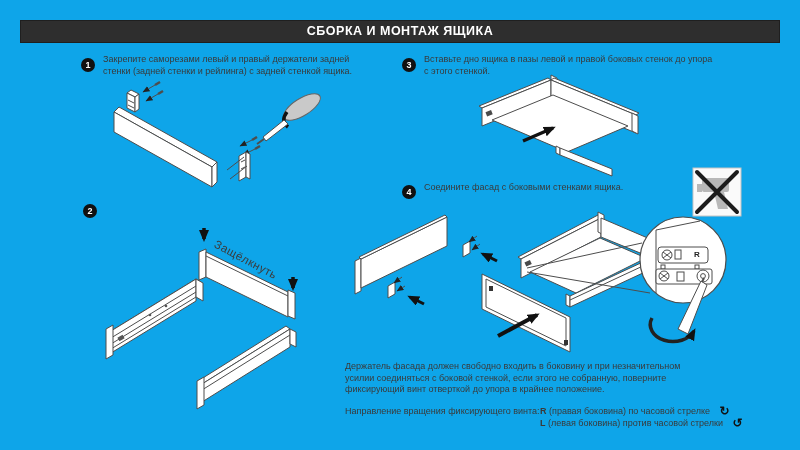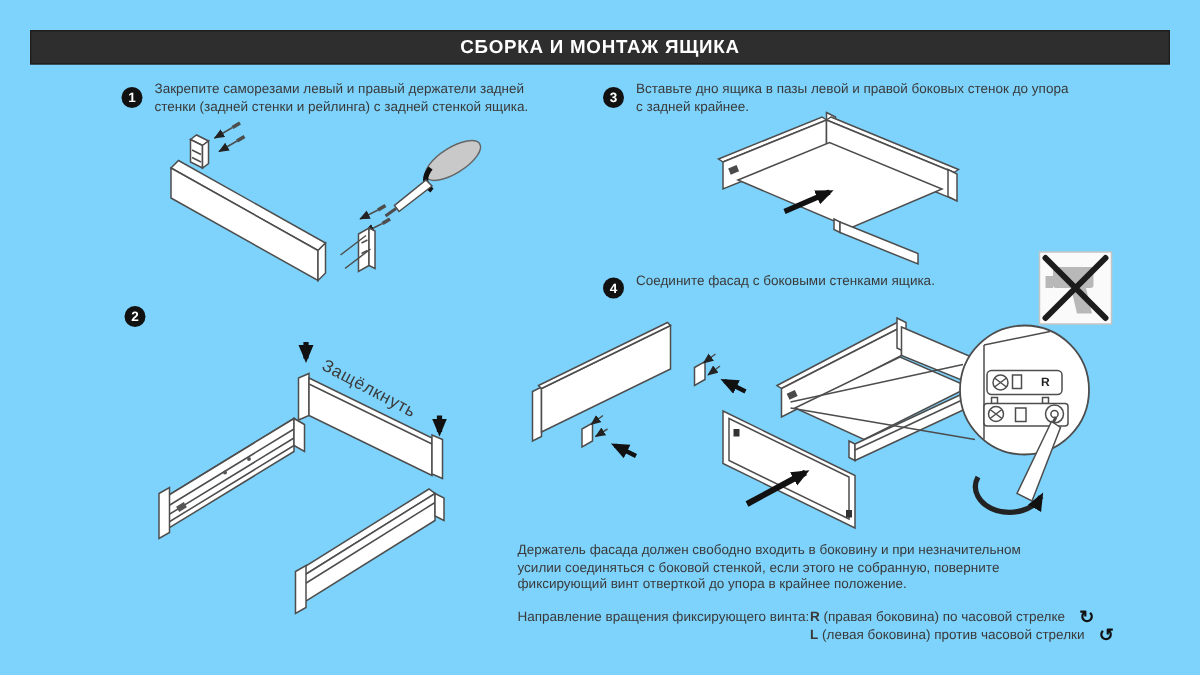--- a/index.html
+++ b/index.html
@@ -1,17 +1,17 @@
 <!DOCTYPE html>
 <html><head>
 <meta charset="utf-8">
 <style>
   html,body{margin:0;padding:0;background:#fff;}
   .sheet{
-    position:relative;width:800px;height:450px;background:#7dd3fc;overflow:hidden;
+    position:relative;width:800px;height:450px;background:#0ea5e9;overflow:hidden;
     font-family:"Liberation Sans", sans-serif;color:#3a3a3a;
   }
   .abs{position:absolute;}
   .title-bar{
     left:20px;top:20px;width:760px;height:23px;background:#2e2e2e;border:1px solid #1f1f1f;
     box-sizing:border-box;text-align:center;line-height:21px;color:#fff;font-weight:bold;
     font-size:12.5px;letter-spacing:0.5px;
   }
   .badge{
     width:14px;height:14px;border-radius:50%;background:#111;color:#fff;
@@ -234,21 +234,21 @@
 
   <div class="abs badge" style="left:83px;top:204px">
     <span>2</span>
   </div>
 
   <div class="abs badge" style="left:402px;top:58px">
     <span>3</span>
   </div>
   <div class="abs step-text" style="left:424px;top:54px">
     <span>Вставьте дно ящика в пазы левой и правой  боковых стенок до упора</span>
-    <span>с задней крайнее.</span>
+    <span>с этого стенкой.</span>
   </div>
 
   <div class="abs badge" style="left:402px;top:185px">
     <span>4</span>
   </div>
   <div class="abs step-text" style="left:424px;top:182px">
     <span>Соедините фасад с боковыми стенками ящика.</span>
   </div>
 
   <div class="abs snap-label" style="left:218px;top:238px">Защёлкнуть</div>

